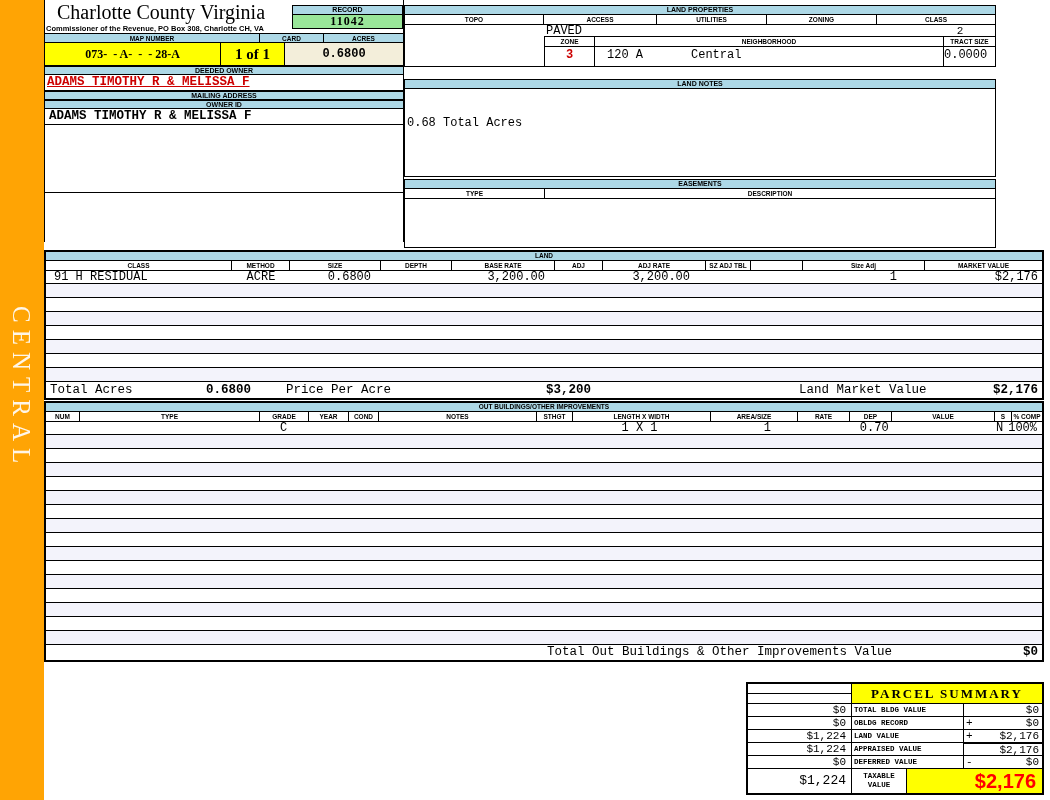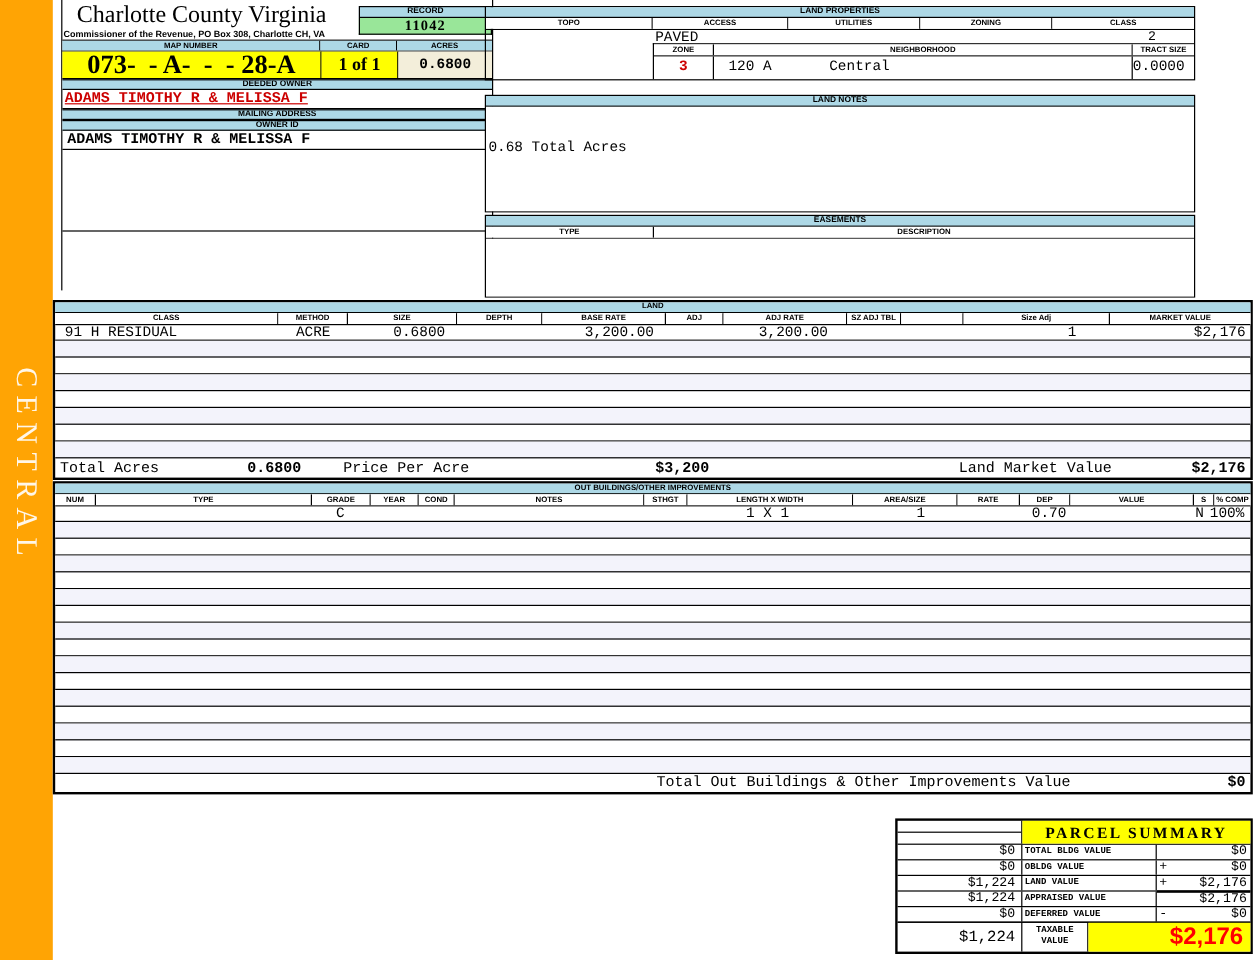--- a/index.html
+++ b/index.html
@@ -28,40 +28,40 @@
     overflow:hidden;
   }
   .hcell {
     background:#fff; font-size:6.5px; font-weight:bold; text-align:center;
     line-height:9px; border-right:1px solid #000; overflow:hidden;
   }
   .hcell:last-child { border-right:none; }
 
   
   .left-panel {
-    position:absolute; left:51px; top:0; width:360px; height:242px;
+    position:absolute; left:44px; top:0; width:360px; height:242px;
     border-left:1px solid #000; border-right:1px solid #000;
   }
   .title-block { height:33px; position:relative; }
   .county-title { font-family:"Liberation Serif",serif; font-size:20px; padding-left:12px; padding-top:1px; white-space:nowrap; }
   .county-sub { font-size:7.5px; font-weight:bold; padding-left:1px; white-space:nowrap; }
   .record-box { position:absolute; right:0; top:5px; width:111px; }
   .record-box .bar { border:1px solid #000; height:10px; }
   .record-value {
     height:14px; background:#99E699; border:1px solid #000; border-top:none;
     font-family:"Liberation Serif",serif; font-weight:bold; font-size:12px;
     text-align:center; line-height:13px; letter-spacing:1px;
   }
   .id-labels { display:flex; height:10px; border-top:1px solid #000; border-bottom:1px solid #000; }
   .id-labels > div { background:#ADD8E6; font-size:6.5px; font-weight:bold; text-align:center; line-height:9px; border-right:1px solid #000; }
   .id-labels > div:last-child { border-right:none; }
   .id-values { display:flex; height:23px; border-bottom:1px solid #000; }
   .id-values > div { border-right:1px solid #000; }
   .id-values > div:last-child { border-right:none; }
-  .map-cell { width:216px; background:#FFFF00; font-family:"Liberation Serif",serif; font-weight:bold; font-size:22px; text-align:center; line-height:22px; white-space:pre; }
+  .map-cell { width:176px; background:#FFFF00; font-family:"Liberation Serif",serif; font-weight:bold; font-size:12px; text-align:center; line-height:22px; white-space:pre; }
   .card-cell { width:64px; background:#FFFF00; font-family:"Liberation Serif",serif; font-weight:bold; font-size:15px; text-align:center; line-height:22px; }
   .acres-cell { flex:1; background:#F3EEDA; font-family:"Liberation Mono",monospace; font-weight:bold; font-size:12px; text-align:center; line-height:22px; }
   .owner-value { height:16px; border-bottom:1px solid #000; font-family:"Liberation Mono",monospace; font-weight:bold; font-size:12.5px; line-height:15px; padding-left:2px; color:#CC0000; text-decoration:underline; white-space:nowrap; }
   .address-block { height:49px; border-bottom:1px solid #000; font-family:"Liberation Mono",monospace; font-size:12.5px; padding-left:2px; }
   .address-block .l1 { padding-top:3px; }
   .address-block .l2 { padding-top:16px; }
   .ownerid-value { height:16px; border-bottom:1px solid #000; font-family:"Liberation Mono",monospace; font-weight:bold; font-size:12.5px; line-height:15px; padding-left:4px; color:#000; text-decoration:none; }
   .panel-filler { height:68px; border-bottom:1px solid #000; }
 
   
@@ -349,21 +349,21 @@
   <div class="sum-row">
     <div class="sum-prior">$0</div>
     <div class="sum-label">TOTAL BLDG VALUE</div>
     <div class="sum-opval">
         <span class="sum-op"></span>
         <span class="sum-val">$0</span>
       </div>
   </div>
   <div class="sum-row">
     <div class="sum-prior">$0</div>
-    <div class="sum-label">OBLDG VALUE</div>
+    <div class="sum-label">OBLDG RECORD</div>
     <div class="sum-opval">
         <span class="sum-op">+</span>
         <span class="sum-val">$0</span>
       </div>
   </div>
   <div class="sum-row">
     <div class="sum-prior">$1,224</div>
     <div class="sum-label">LAND VALUE</div>
     <div class="sum-opval">
         <span class="sum-op">+</span>

